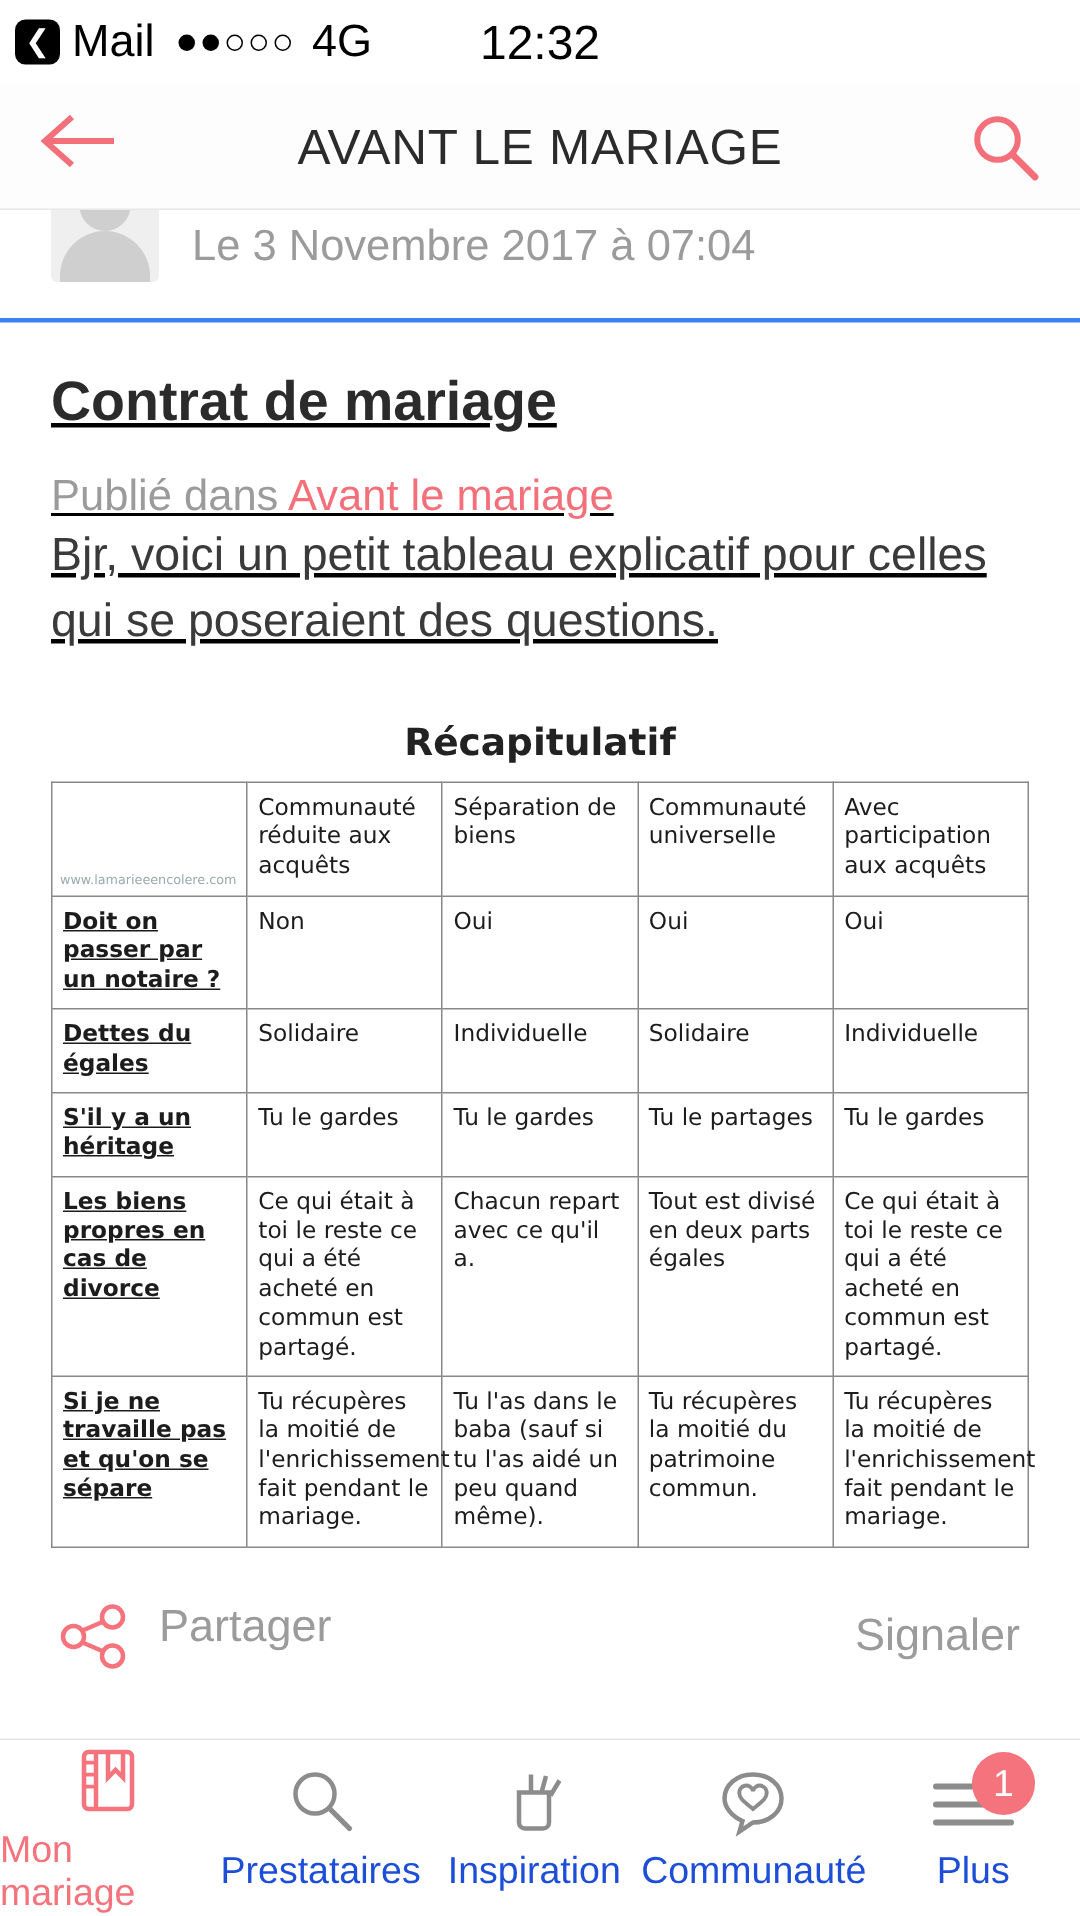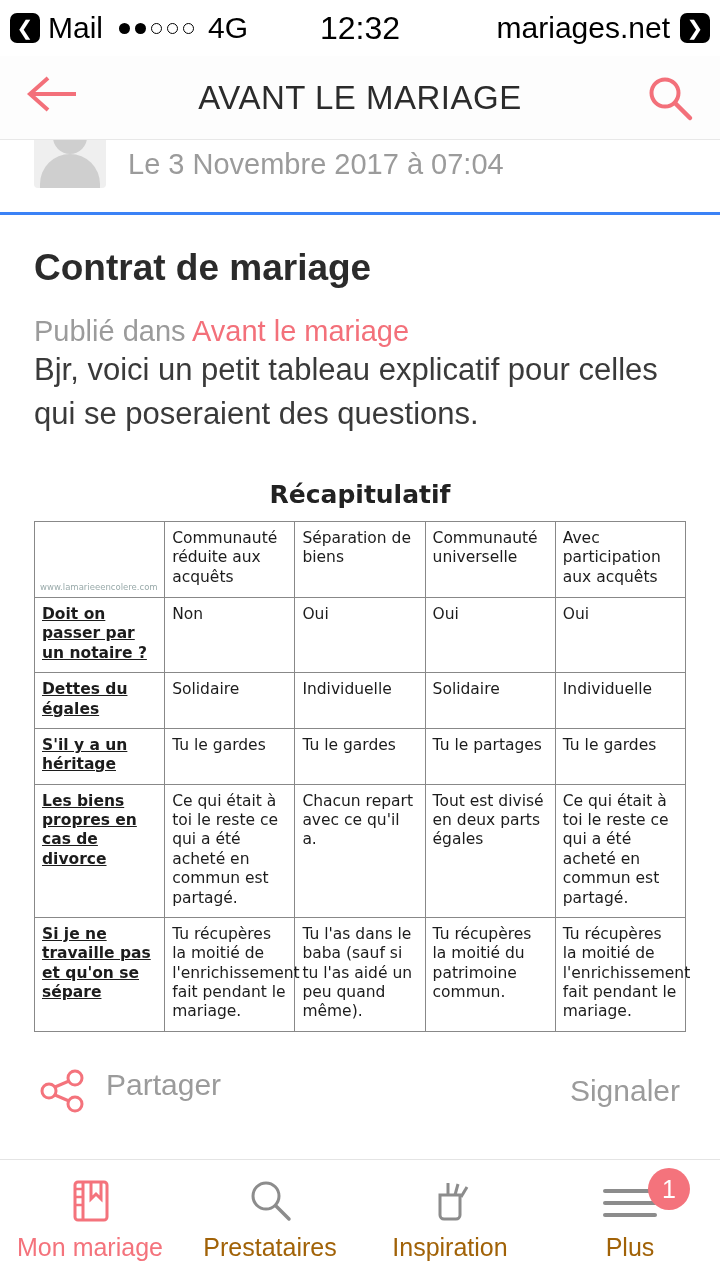--- a/index.html
+++ b/index.html
@@ -94,21 +94,21 @@
   .avatar .head {
     position: absolute; width: 34px; height: 34px; border-radius: 50%;
     background: #cfcfcf; left: 19px; top: 4px;
   }
   .avatar .body {
     position: absolute; width: 60px; height: 34px; border-radius: 30px 30px 0 0;
     background: #cfcfcf; left: 6px; bottom: 0;
   }
   .postdate { color: #9b9b9b; font-size: 29px; }
 
-  .post { padding: 32px 20px 0 34px; }
+  .post { padding: 32px 20px 0 34px; text-decoration: underline; }
   .post h1 {
     font-size: 37px; font-weight: 700; color: #2b2b2b;
     margin-bottom: 26px;
   }
   .published { font-size: 29px; color: #9b9b9b; }
   .published a { color: #f3707a; text-decoration: none; }
   .body-text {
     font-size: 31px; color: #3a3a3a; line-height: 1.42;
   }
 
@@ -153,21 +153,21 @@
     flex: none; height: 118px;
     border-top: 1px solid #e4e4e4;
     display: flex; align-items: stretch;
     background: #fff;
   }
   .tab {
     flex: 1; display: flex; flex-direction: column;
     align-items: center; justify-content: center; gap: 6px;
     position: relative;
   }
-  .tab .lbl { font-size: 25px; color: #a16207; }
+  .tab .lbl { font-size: 25px; color: #1d4ed8; }
   .tab.active .lbl { color: #f4737c; }
   .tab .ico { height: 52px; display: flex; align-items: center; justify-content: center; }
   .badge {
     position: absolute; top: 8px; right: 30px;
     min-width: 42px; height: 42px; border-radius: 50%;
     background: #f4737c; color: #fff;
     font-size: 25px; display: flex; align-items: center; justify-content: center;
   }
 </style>
 </head>
@@ -182,24 +182,20 @@
     </div>
     <div class="sb-dots">
       <span class="dot full"></span>
         <span class="dot full"></span>
       <span class="dot empty"></span>
         <span class="dot empty"></span>
         <span class="dot empty"></span>
     </div>
     <span class="sb-net">4G</span>
     <div class="sb-time">12:32</div>
-    <div class="sb-right">
-      <span>mariages.net</span>
-      <span class="sb-chev-right">❯</span>
-    </div>
   </div>
 
   <div class="navbar">
     <div class="nav-back">
       <svg width="54" height="40" viewBox="0 0 54 40">
         <line x1="4" y1="20" x2="50" y2="20" stroke="#f3707a" stroke-width="4"></line>
         <polyline points="22,4 4,20 22,36" fill="none" stroke="#f3707a" stroke-width="4"></polyline>
       </svg>
     </div>
     <div class="nav-title">AVANT LE MARIAGE</div>
@@ -328,20 +324,29 @@
         <svg width="52" height="52" viewBox="0 0 52 52">
           <path d="M16 20 h20 v20 a4 4 0 0 1 -4 4 h-12 a4 4 0 0 1 -4 -4 z" fill="none" stroke="#8c8c8c" stroke-width="3"></path>
           <line x1="24" y1="20" x2="24" y2="8" stroke="#8c8c8c" stroke-width="3"></line>
           <line x1="31" y1="20" x2="34" y2="9" stroke="#8c8c8c" stroke-width="3"></line>
           <line x1="37" y1="22" x2="43" y2="12" stroke="#8c8c8c" stroke-width="3"></line>
         </svg>
       </span>
       <span class="lbl">Inspiration</span>
     </div>
 
+    <div class="tab">
+      <span class="ico">
+        <svg width="52" height="52" viewBox="0 0 52 52">
+          <path d="M26 8 C37 8 45 15 45 24 C45 33 37 40 26 40 L17 46 L19 39 C12 36 7 30 7 24 C7 15 15 8 26 8 Z" fill="none" stroke="#8c8c8c" stroke-width="3"></path>
+          <path d="M26 31 C20 26 17 24 17 21 a4 4 0 0 1 9 -2 a4 4 0 0 1 9 2 c0 3 -3 5 -9 10 z" fill="none" stroke="#8c8c8c" stroke-width="2.6"></path>
+        </svg>
+      </span>
+      <span class="lbl">Communauté</span>
+    </div>
 
     <div class="tab">
       <span class="ico">
         <svg width="62" height="40" viewBox="0 0 62 40">
           <line x1="6" y1="10" x2="56" y2="10" stroke="#8c8c8c" stroke-width="4" stroke-linecap="round"></line>
           <line x1="6" y1="22" x2="56" y2="22" stroke="#8c8c8c" stroke-width="4" stroke-linecap="round"></line>
           <line x1="6" y1="34" x2="56" y2="34" stroke="#8c8c8c" stroke-width="4" stroke-linecap="round"></line>
         </svg>
       </span>
       <span class="lbl">Plus</span>

